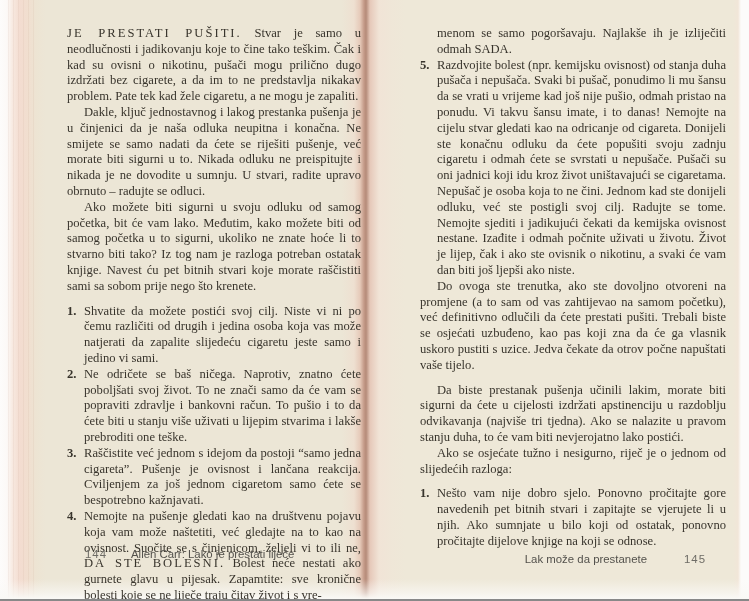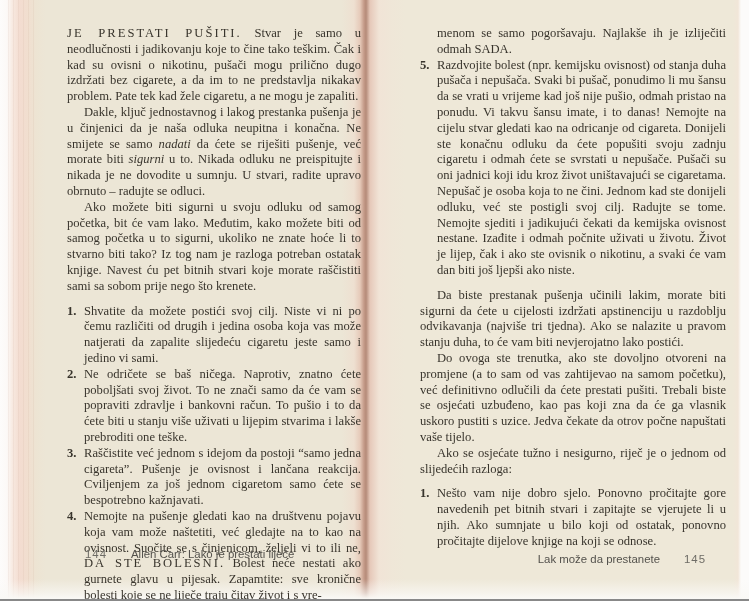--- a/index.html
+++ b/index.html
@@ -53,33 +53,33 @@
   #right-text { left:420px; top:26px; width:306px; }
   .block { position:relative; }
   .block.gap { margin-top:9px; }
   .paragraph.indent { text-indent:17px; }
   .list_item, .continuation { padding-left:17px; }
   .list_item .num {
     position:absolute; left:0; top:0; width:16px;
     font-weight:bold; text-indent:0;
   }
   .sc { letter-spacing:2px; }
-  .it { font-style:italic; }
+  .it { }
   
   .footer {
     position:absolute; z-index:5;
     font-family:"Liberation Sans", sans-serif;
     font-size:11.4px; color: var(--footer-ink,#53514c);
     white-space:nowrap;
   }
   #left-footer  { left:85px;  top:548px; }
   #right-footer { left:406px; top:553px; width:300px; text-align:right; }
   .pagenum { color: var(--pagenum-ink,#6e6c66); letter-spacing:1px; }
   #left-footer .pagenum  { margin-right:24px; }
-  #right-footer .pagenum { margin-left:24px; }
+  #right-footer .pagenum { margin-left:37px; }
 </style>
 </head>
 <body>
 
 <div class="canvas">
   <div class="right-page-bg"></div>
   <div class="left-edge"></div>
   <div class="left-edge-streaks"></div>
   <div class="gutter"></div>
   <div class="right-edge"></div>
@@ -89,22 +89,22 @@
       <div class="block paragraph indent"><span>Dakle, ključ jednostavnog i lakog prestanka pušenja je u činjenici da je naša odluka neupitna i konačna. Ne smijete se samo </span><span class="it">nadati</span><span> da ćete se riješiti pušenje, već morate biti </span><span class="it">sigurni</span><span> u to. Nikada odluku ne preispitujte i nikada je ne dovodite u sumnju. U stvari, radite upravo obrnuto – radujte se odluci.</span></div>
       <div class="block paragraph indent"><span>Ako možete biti sigurni u svoju odluku od samog početka, bit će vam lako. Međutim, kako možete biti od samog početka u to sigurni, ukoliko ne znate hoće li to stvarno biti tako? Iz tog nam je razloga potreban ostatak knjige. Navest ću pet bitnih stvari koje morate raščistiti sami sa sobom prije nego što krenete.</span></div>
       <div class="block list_item gap"><span class="num">1.</span><span>Shvatite da možete postići svoj cilj. Niste vi ni po čemu različiti od drugih i jedina osoba koja vas može natjerati da zapalite slijedeću cigaretu jeste samo i jedino vi sami.</span></div>
       <div class="block list_item"><span class="num">2.</span><span>Ne odričete se baš ničega. Naprotiv, znatno ćete poboljšati svoj život. To ne znači samo da će vam se popraviti zdravlje i bankovni račun. To pušio i to da ćete biti u stanju više uživati u lijepim stvarima i lakše prebroditi one teške.</span></div>
       <div class="block list_item"><span class="num">3.</span><span>Raščistite već jednom s idejom da postoji “samo jedna cigareta”. Pušenje je ovisnost i lančana reakcija. Cviljenjem za još jednom cigaretom samo ćete se bespotrebno kažnjavati.</span></div>
       <div class="block list_item"><span class="num">4.</span><span>Nemojte na pušenje gledati kao na društvenu pojavu koja vam može naštetiti, već gledajte na to kao na ovisnost. Suočite se s činjenicom, željeli vi to ili ne, </span><span class="sc">DA STE BOLESNI.</span><span> Bolest neće nestati ako gurnete glavu u pijesak. Zapamtite: sve kronične bolesti koje se ne liječe traju čitav život i s vre-</span></div>
     </div>
   <div id="right-text" class="page-text">
       <div class="block continuation"><span>menom se samo pogoršavaju. Najlakše ih je izliječiti odmah SADA.</span></div>
       <div class="block list_item"><span class="num">5.</span><span>Razdvojite bolest (npr. kemijsku ovisnost) od stanja duha pušača i nepušača. Svaki bi pušač, ponudimo li mu šansu da se vrati u vrijeme kad još nije pušio, odmah pristao na ponudu. Vi takvu šansu imate, i to danas! Nemojte na cijelu stvar gledati kao na odricanje od cigareta. Donijeli ste konačnu odluku da ćete popušiti svoju zadnju cigaretu i odmah ćete se svrstati u nepušače. Pušači su oni jadnici koji idu kroz život uništavajući se cigaretama. Nepušač je osoba koja to ne čini. Jednom kad ste donijeli odluku, već ste postigli svoj cilj. Radujte se tome. Nemojte sjediti i jadikujući čekati da kemijska ovisnost nestane. Izađite i odmah počnite uživati u životu. Život je lijep, čak i ako ste ovisnik o nikotinu, a svaki će vam dan biti još ljepši ako niste.</span></div>
+      <div class="block paragraph indent"><span>Do ovoga ste trenutka, ako ste dovoljno otvoreni na promjene (a to sam od vas zahtijevao na samom početku), već definitivno odlučili da ćete prestati pušiti. Trebali biste se osjećati uzbuđeno, kao pas koji zna da će ga vlasnik uskoro pustiti s uzice. Jedva čekate da otrov počne napuštati vaše tijelo.</span></div>
       <div class="block paragraph indent gap"><span>Da biste prestanak pušenja učinili lakim, morate biti sigurni da ćete u cijelosti izdržati apstinenciju u razdoblju odvikavanja (najviše tri tjedna). Ako se nalazite u pravom stanju duha, to će vam biti nevjerojatno lako postići.</span></div>
-      <div class="block paragraph indent"><span>Do ovoga ste trenutka, ako ste dovoljno otvoreni na promjene (a to sam od vas zahtijevao na samom početku), već definitivno odlučili da ćete prestati pušiti. Trebali biste se osjećati uzbuđeno, kao pas koji zna da će ga vlasnik uskoro pustiti s uzice. Jedva čekate da otrov počne napuštati vaše tijelo.</span></div>
       <div class="block paragraph indent"><span>Ako se osjećate tužno i nesigurno, riječ je o jednom od slijedećih razloga:</span></div>
       <div class="block list_item gap"><span class="num">1.</span><span>Nešto vam nije dobro sjelo. Ponovno pročitajte gore navedenih pet bitnih stvari i zapitajte se vjerujete li u njih. Ako sumnjate u bilo koji od ostatak, ponovno pročitajte dijelove knjige na koji se odnose.</span></div>
     </div>
 
   <div id="left-footer" class="footer">
     <span class="pagenum">144</span><span>Allen Carr: Lako je prestati liječe</span>
   </div>
   <div id="right-footer" class="footer">
     <span>Lak može da prestanete</span><span class="pagenum">145</span>
   </div>

